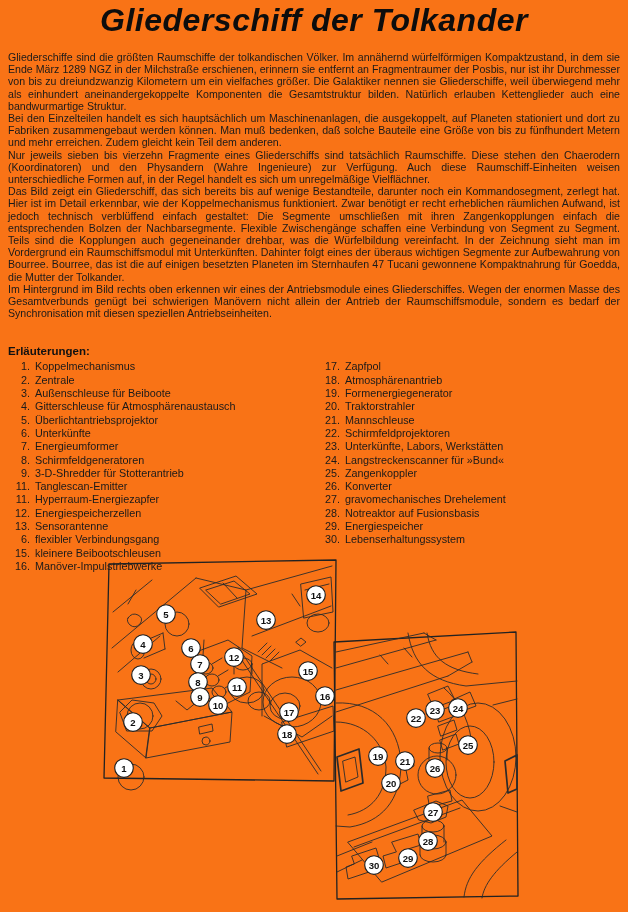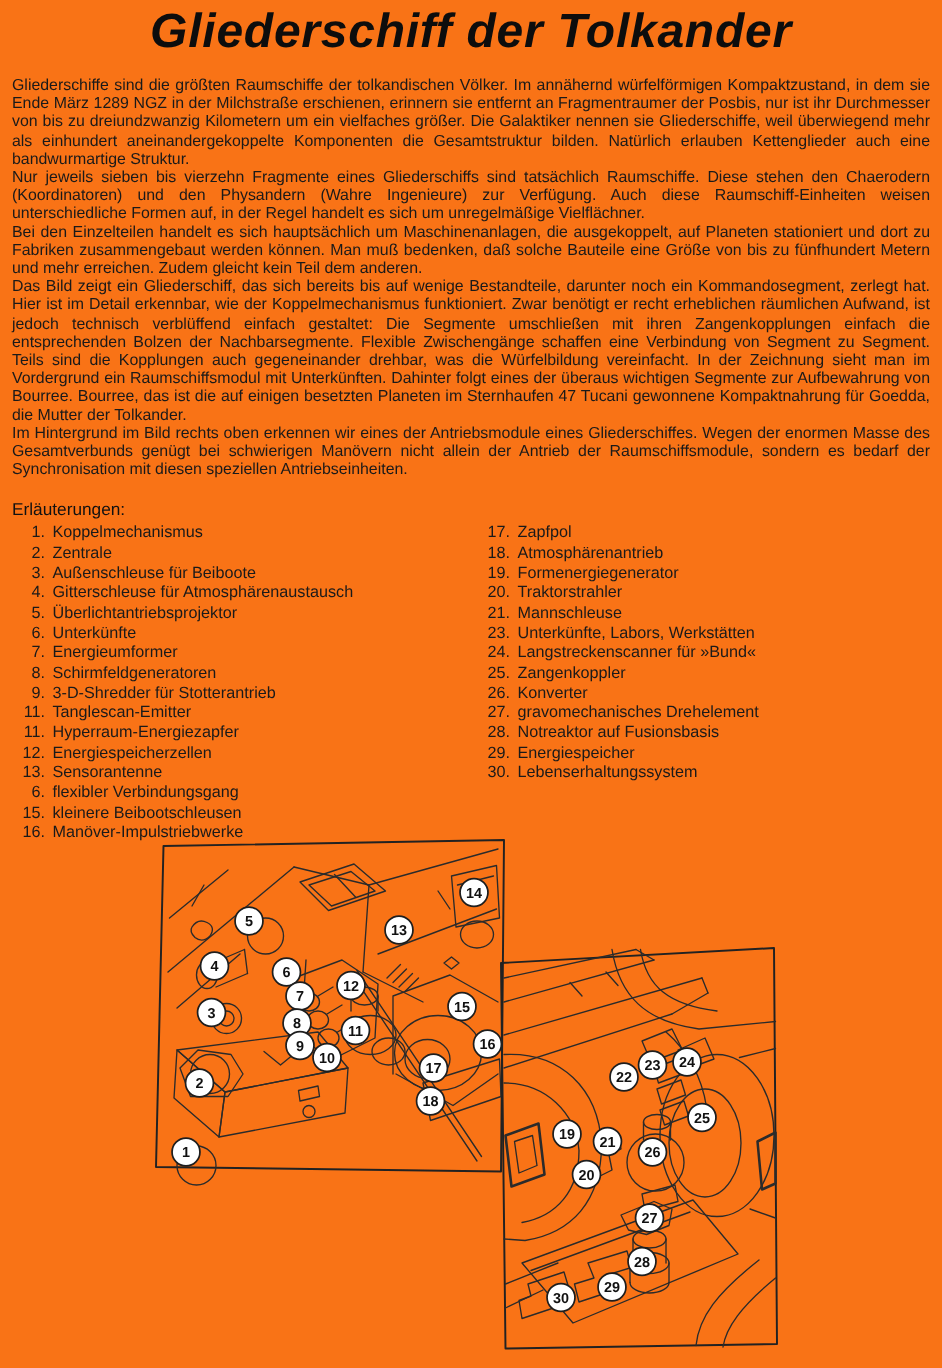--- a/index.html
+++ b/index.html
@@ -25,23 +25,23 @@
     margin:12px 8px;
   }
   .article p{
     margin:0;
     font-size:10.6px;
     line-height:12.2px;
     text-align:justify;
     color:#1a1a1a;
   }
   .legend-heading{
-    margin:15px 8px 3px 8px;
+    margin:26px 8px 3px 8px;
     font-size:11.5px;
-    font-weight:normal;
+    font-weight:bold;
     color:#111;
   }
   .legend-cols{
     display:flex;
     margin:0 8px;
   }
   .legend-col-left{width:310px;flex:0 0 310px;}
   .legend-col-right{flex:1;}
   .leg-item{
     display:flex;
@@ -80,22 +80,22 @@
 </style>
 </head>
 <body>
 
 <div class="page">
 
   <h1 class="page-title">Gliederschiff der Tolkander</h1>
 
   <div class="article">
     <p>Gliederschiffe sind die größten Raumschiffe der tolkandischen Völker. Im annähernd würfelförmigen Kompaktzustand, in dem sie Ende März 1289 NGZ in der Milchstraße erschienen, erinnern sie entfernt an Fragmentraumer der Posbis, nur ist ihr Durchmesser von bis zu dreiundzwanzig Kilometern um ein vielfaches größer. Die Galaktiker nennen sie Gliederschiffe, weil überwiegend mehr als einhundert aneinandergekoppelte Komponenten die Gesamtstruktur bilden. Natürlich erlauben Kettenglieder auch eine bandwurmartige Struktur.</p>
+    <p>Bei den Einzelteilen handelt es sich hauptsächlich um Maschinenanlagen, die ausgekoppelt, auf Planeten stationiert und dort zu Fabriken zusammengebaut werden können. Man muß bedenken, daß solche Bauteile eine Größe von bis zu fünfhundert Metern und mehr erreichen. Zudem gleicht kein Teil dem anderen.</p>
     <p>Nur jeweils sieben bis vierzehn Fragmente eines Gliederschiffs sind tatsächlich Raumschiffe. Diese stehen den Chaerodern (Koordinatoren) und den Physandern (Wahre Ingenieure) zur Verfügung. Auch diese Raumschiff-Einheiten weisen unterschiedliche Formen auf, in der Regel handelt es sich um unregelmäßige Vielflächner.</p>
-    <p>Bei den Einzelteilen handelt es sich hauptsächlich um Maschinenanlagen, die ausgekoppelt, auf Planeten stationiert und dort zu Fabriken zusammengebaut werden können. Man muß bedenken, daß solche Bauteile eine Größe von bis zu fünfhundert Metern und mehr erreichen. Zudem gleicht kein Teil dem anderen.</p>
     <p>Das Bild zeigt ein Gliederschiff, das sich bereits bis auf wenige Bestandteile, darunter noch ein Kommandosegment, zerlegt hat. Hier ist im Detail erkennbar, wie der Koppelmechanismus funktioniert. Zwar benötigt er recht erheblichen räumlichen Aufwand, ist jedoch technisch verblüffend einfach gestaltet: Die Segmente umschließen mit ihren Zangenkopplungen einfach die entsprechenden Bolzen der Nachbarsegmente. Flexible Zwischengänge schaffen eine Verbindung von Segment zu Segment. Teils sind die Kopplungen auch gegeneinander drehbar, was die Würfelbildung vereinfacht. In der Zeichnung sieht man im Vordergrund ein Raumschiffsmodul mit Unterkünften. Dahinter folgt eines der überaus wichtigen Segmente zur Aufbewahrung von Bourree. Bourree, das ist die auf einigen besetzten Planeten im Sternhaufen 47 Tucani gewonnene Kompaktnahrung für Goedda, die Mutter der Tolkander.</p>
     <p>Im Hintergrund im Bild rechts oben erkennen wir eines der Antriebsmodule eines Gliederschiffes. Wegen der enormen Masse des Gesamtverbunds genügt bei schwierigen Manövern nicht allein der Antrieb der Raumschiffsmodule, sondern es bedarf der Synchronisation mit diesen speziellen Antriebseinheiten.</p>
   </div>
 
   <div class="legend-heading">Erläuterungen:</div>
 
   <div class="legend-cols">
     <div class="legend-col-left">
         <div class="leg-item">
           <span class="num">1.</span>
@@ -176,20 +176,24 @@
           <span class="num">19.</span>
           <span class="lab">Formenergiegenerator</span>
         </div>
         <div class="leg-item">
           <span class="num">20.</span>
           <span class="lab">Traktorstrahler</span>
         </div>
         <div class="leg-item">
           <span class="num">21.</span>
           <span class="lab">Mannschleuse</span>
+        </div>
+        <div class="leg-item">
+          <span class="num">22.</span>
+          <span class="lab">Schirmfeldprojektoren</span>
         </div>
         <div class="leg-item">
           <span class="num">23.</span>
           <span class="lab">Unterkünfte, Labors, Werkstätten</span>
         </div>
         <div class="leg-item">
           <span class="num">24.</span>
           <span class="lab">Langstreckenscanner für »Bund«</span>
         </div>
         <div class="leg-item">

